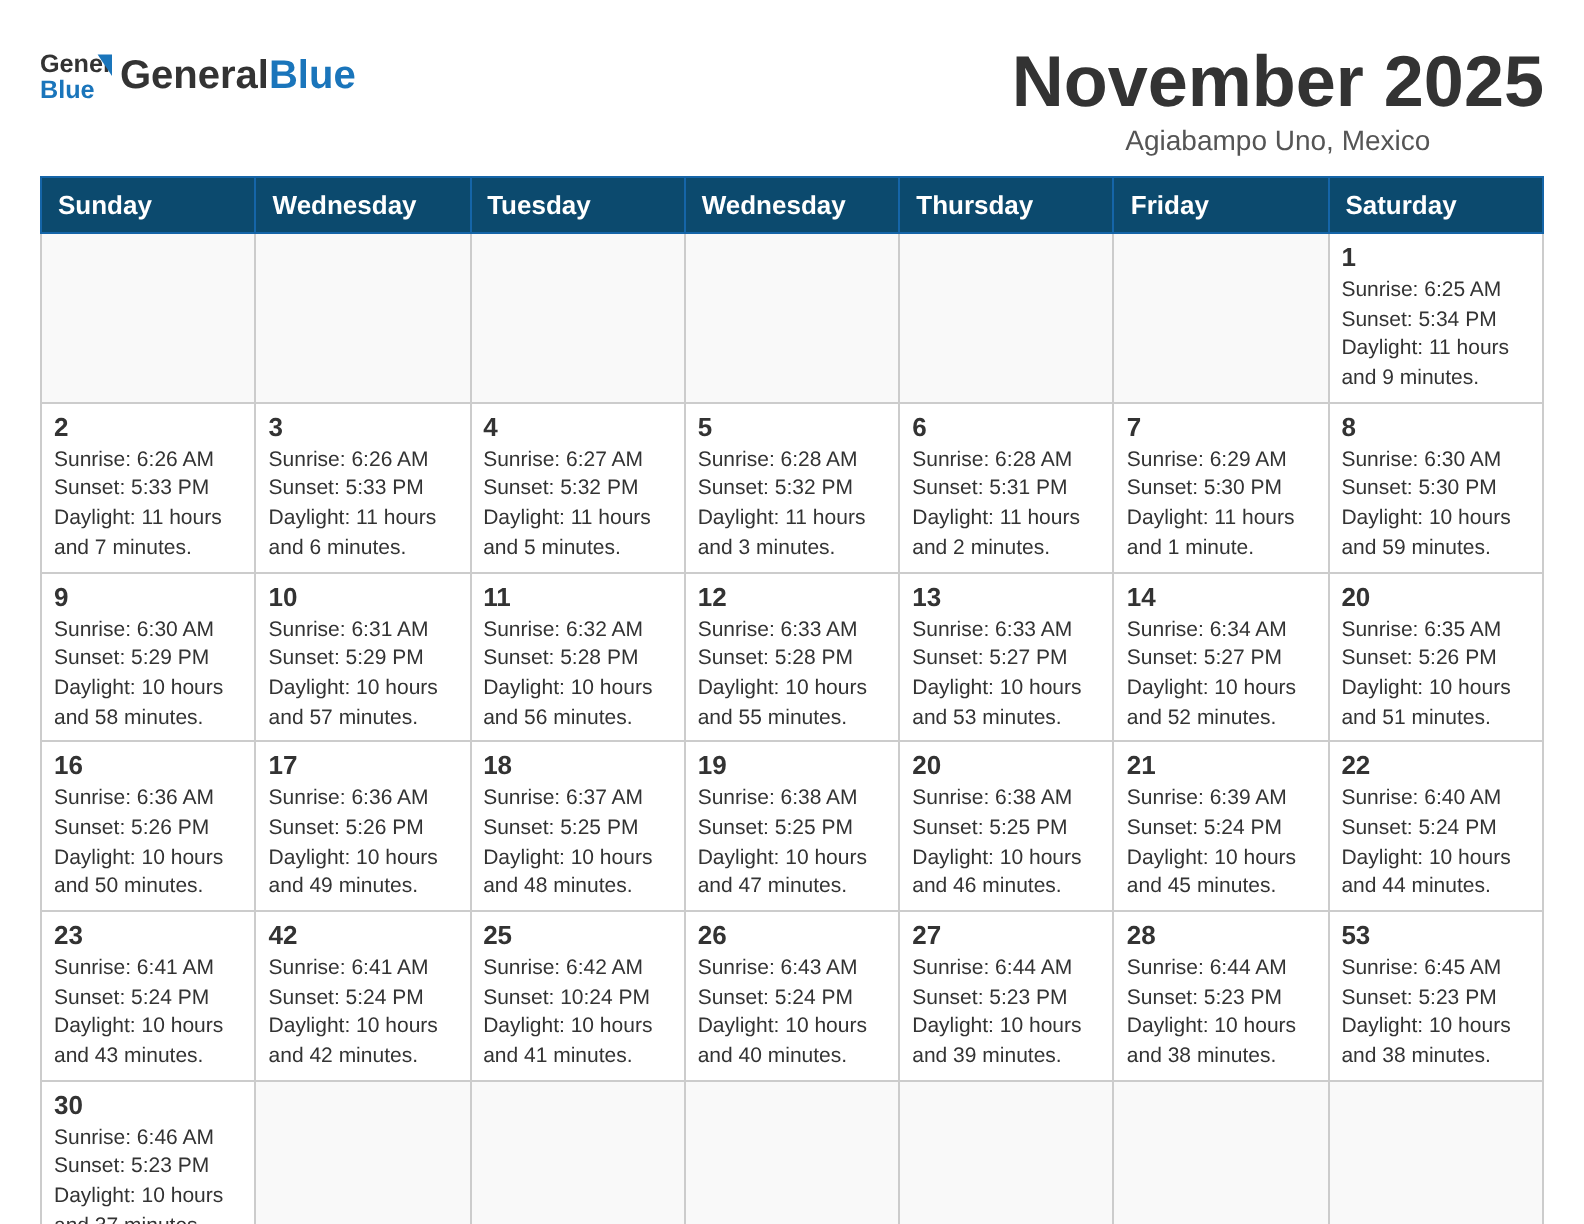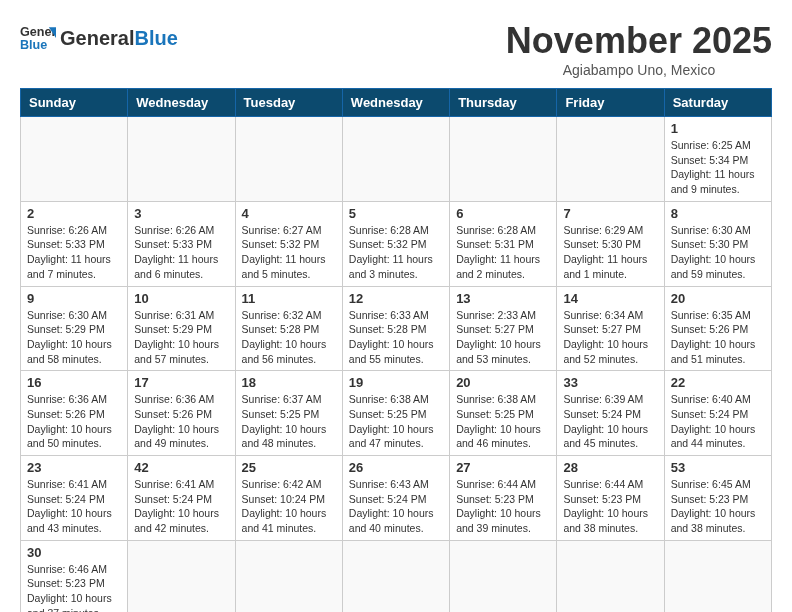--- a/index.html
+++ b/index.html
@@ -188,21 +188,21 @@
 Daylight: 10 hours and 56 minutes.</div>
         </td>
         <td>
           <span class="day-number">12</span>
           <div class="day-info">Sunrise: 6:33 AM
 Sunset: 5:28 PM
 Daylight: 10 hours and 55 minutes.</div>
         </td>
         <td>
           <span class="day-number">13</span>
-          <div class="day-info">Sunrise: 2:33 AM
+          <div class="day-info">Sunrise: 6:33 AM
 Sunset: 5:27 PM
 Daylight: 10 hours and 53 minutes.</div>
         </td>
         <td>
           <span class="day-number">14</span>
           <div class="day-info">Sunrise: 6:34 AM
 Sunset: 5:27 PM
 Daylight: 10 hours and 52 minutes.</div>
         </td>
         <td>
@@ -237,21 +237,21 @@
 Sunset: 5:25 PM
 Daylight: 10 hours and 47 minutes.</div>
         </td>
         <td>
           <span class="day-number">20</span>
           <div class="day-info">Sunrise: 6:38 AM
 Sunset: 5:25 PM
 Daylight: 10 hours and 46 minutes.</div>
         </td>
         <td>
-          <span class="day-number">33</span>
+          <span class="day-number">21</span>
           <div class="day-info">Sunrise: 6:39 AM
 Sunset: 5:24 PM
 Daylight: 10 hours and 45 minutes.</div>
         </td>
         <td>
           <span class="day-number">22</span>
           <div class="day-info">Sunrise: 6:40 AM
 Sunset: 5:24 PM
 Daylight: 10 hours and 44 minutes.</div>
         </td>

